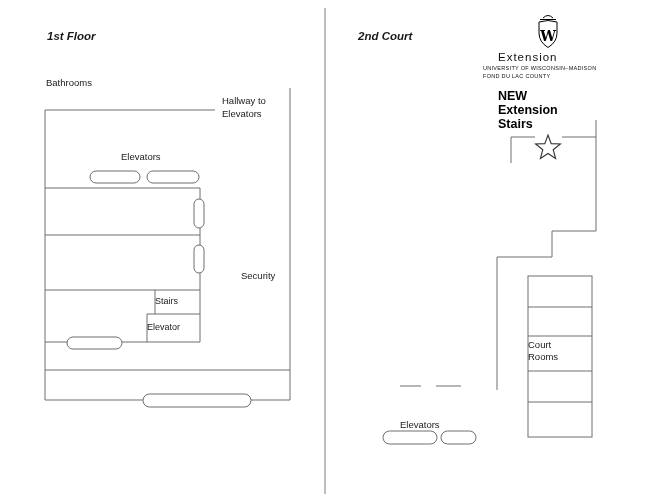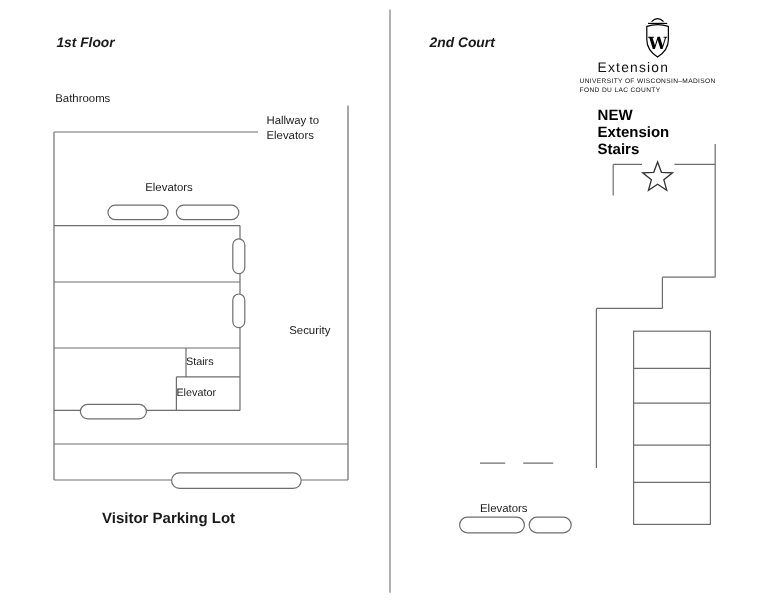--- a/index.html
+++ b/index.html
@@ -122,30 +122,31 @@
 Elevators</div>
 
   <div class="lbl" style="left:121px;top:150px;">Elevators</div>
 
   <div class="lbl" style="left:241px;top:269px;">Security</div>
 
   <div class="lbl room-label center" style="left:155px;top:296px;width:31px;">Stairs</div>
 
   <div class="lbl room-label center" style="left:147px;top:322px;width:40px;">Elevator</div>
 
-  <div class="lbl parking-label center" style="left:85px;top:426px;width:175px;">Visitor Parking Lot</div>
 
   <div class="lbl floor-title" style="left:358px;top:30px;">2nd Court</div>
 
   <div class="lbl logo-name center" style="left:498px;top:51px;width:100px;">Extension</div>
 
   <div class="lbl logo-small center" style="left:483px;top:65px;width:130px;">UNIVERSITY OF WISCONSIN–MADISON</div>
 
   <div class="lbl logo-small center" style="left:483px;top:72.5px;width:130px;">FOND DU LAC COUNTY</div>
 
   <div class="lbl office-label center" style="left:498px;top:89px;width:100px;">NEW
 Extension
 Stairs</div>
 
+  <div class="lbl center" style="left:528px;top:339px;width:64px;line-height:12px;">Court
+Rooms</div>
 
   <div class="lbl center" style="left:400px;top:418px;width:60px;">Elevators</div>
 
 </div>
 
 </body></html>

